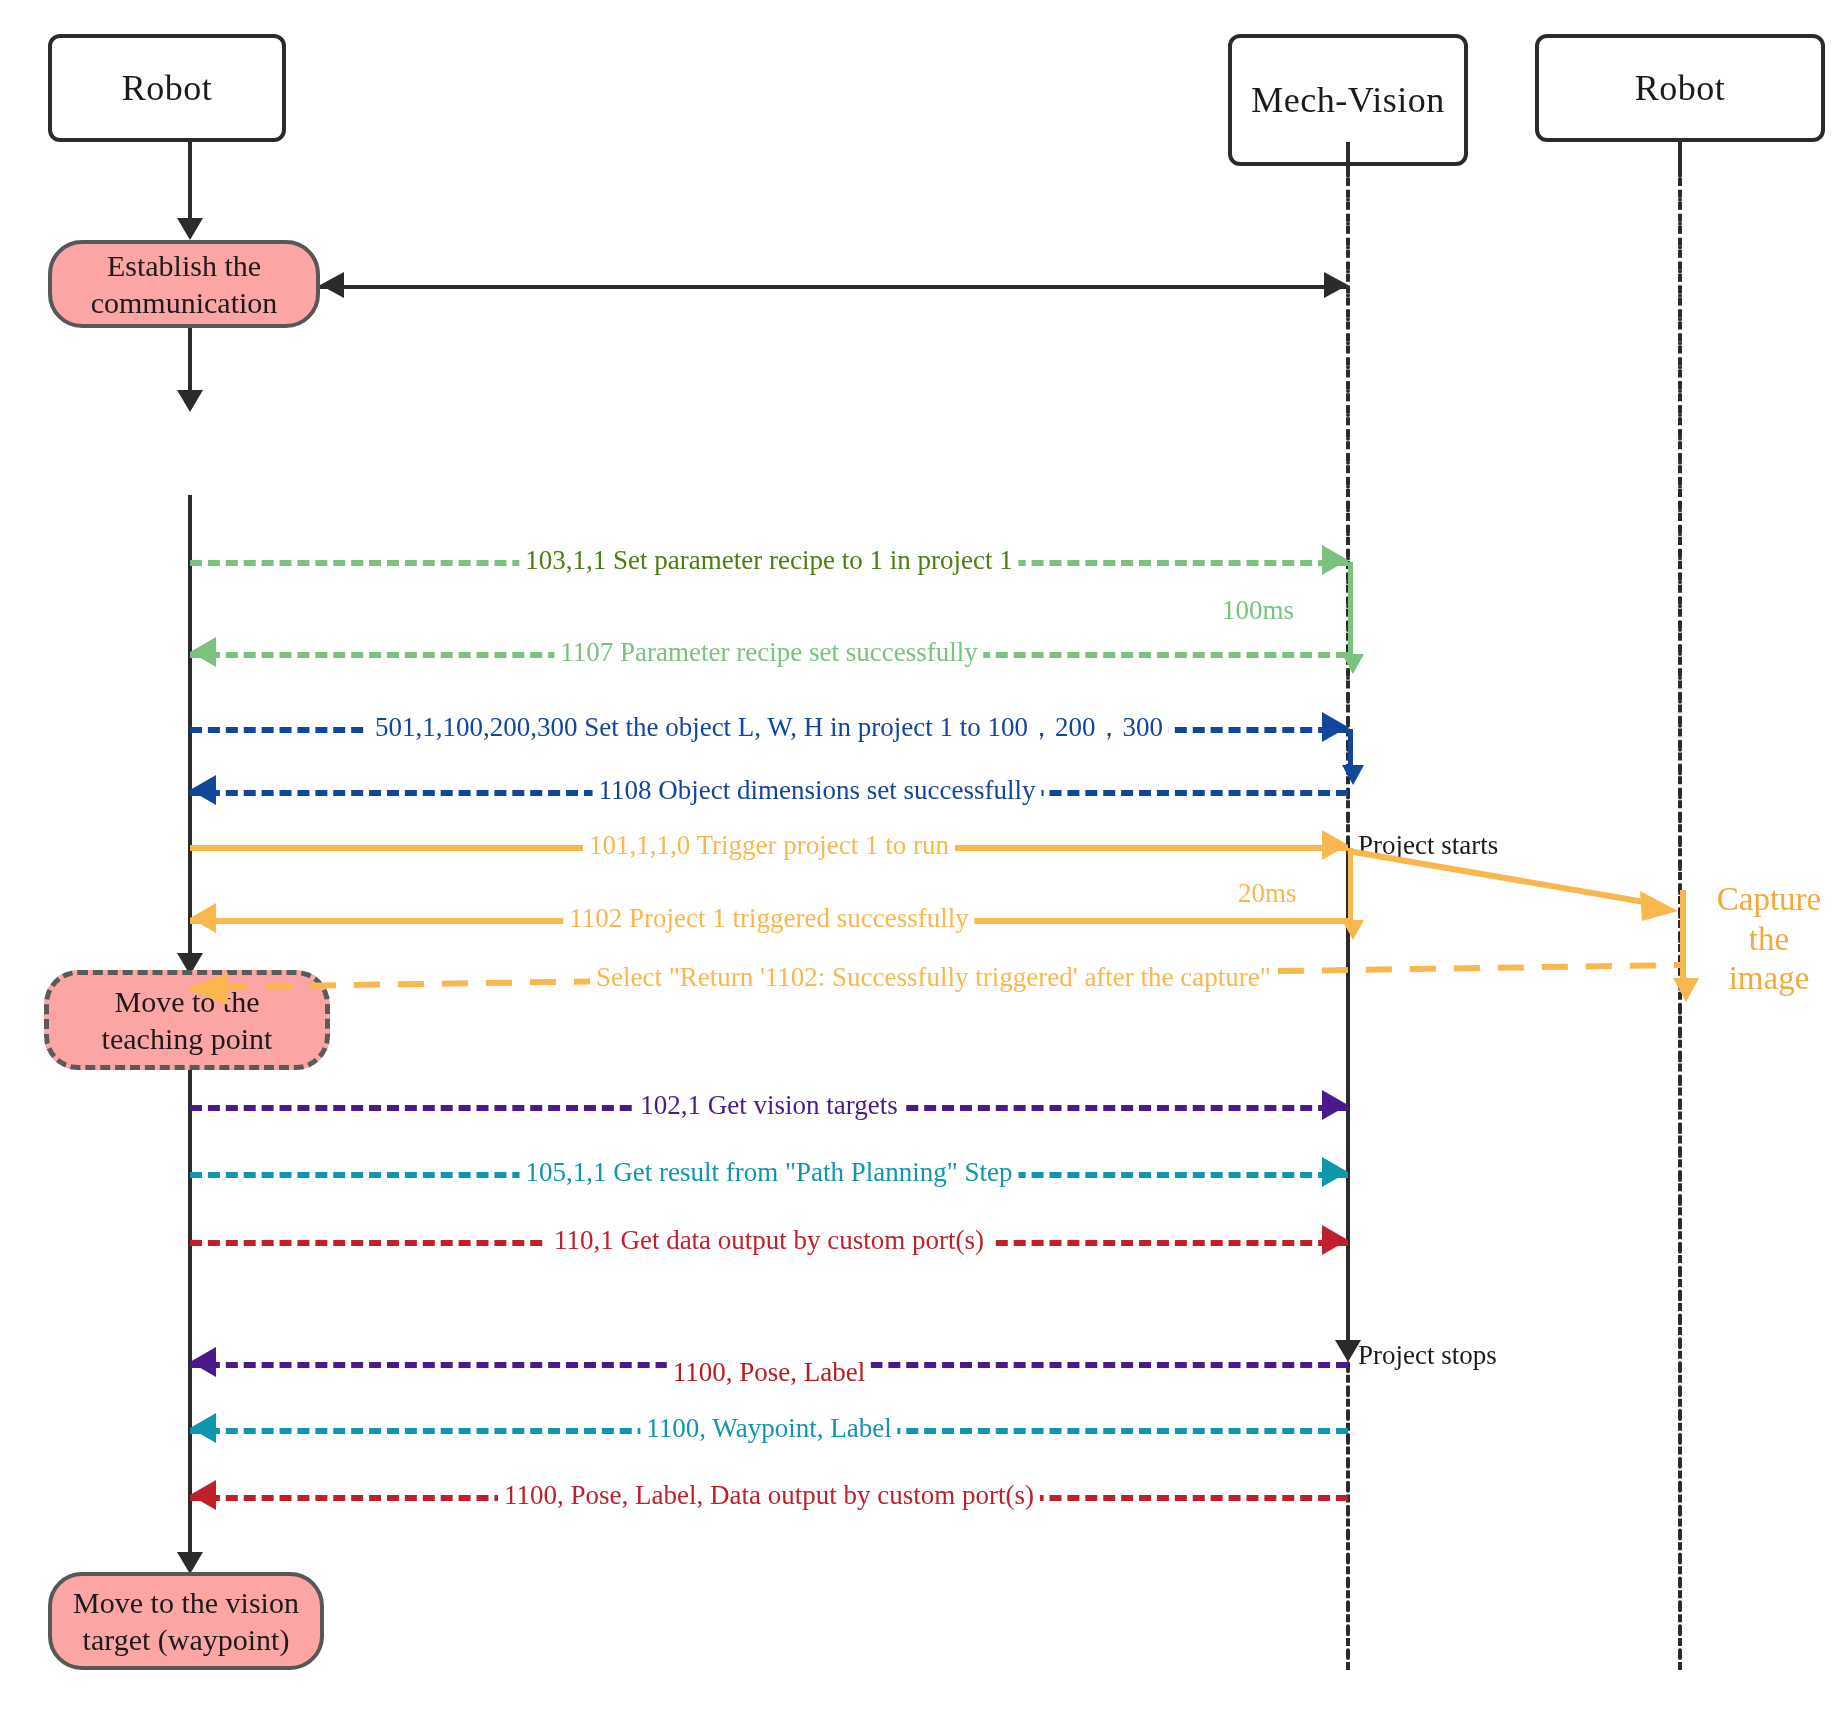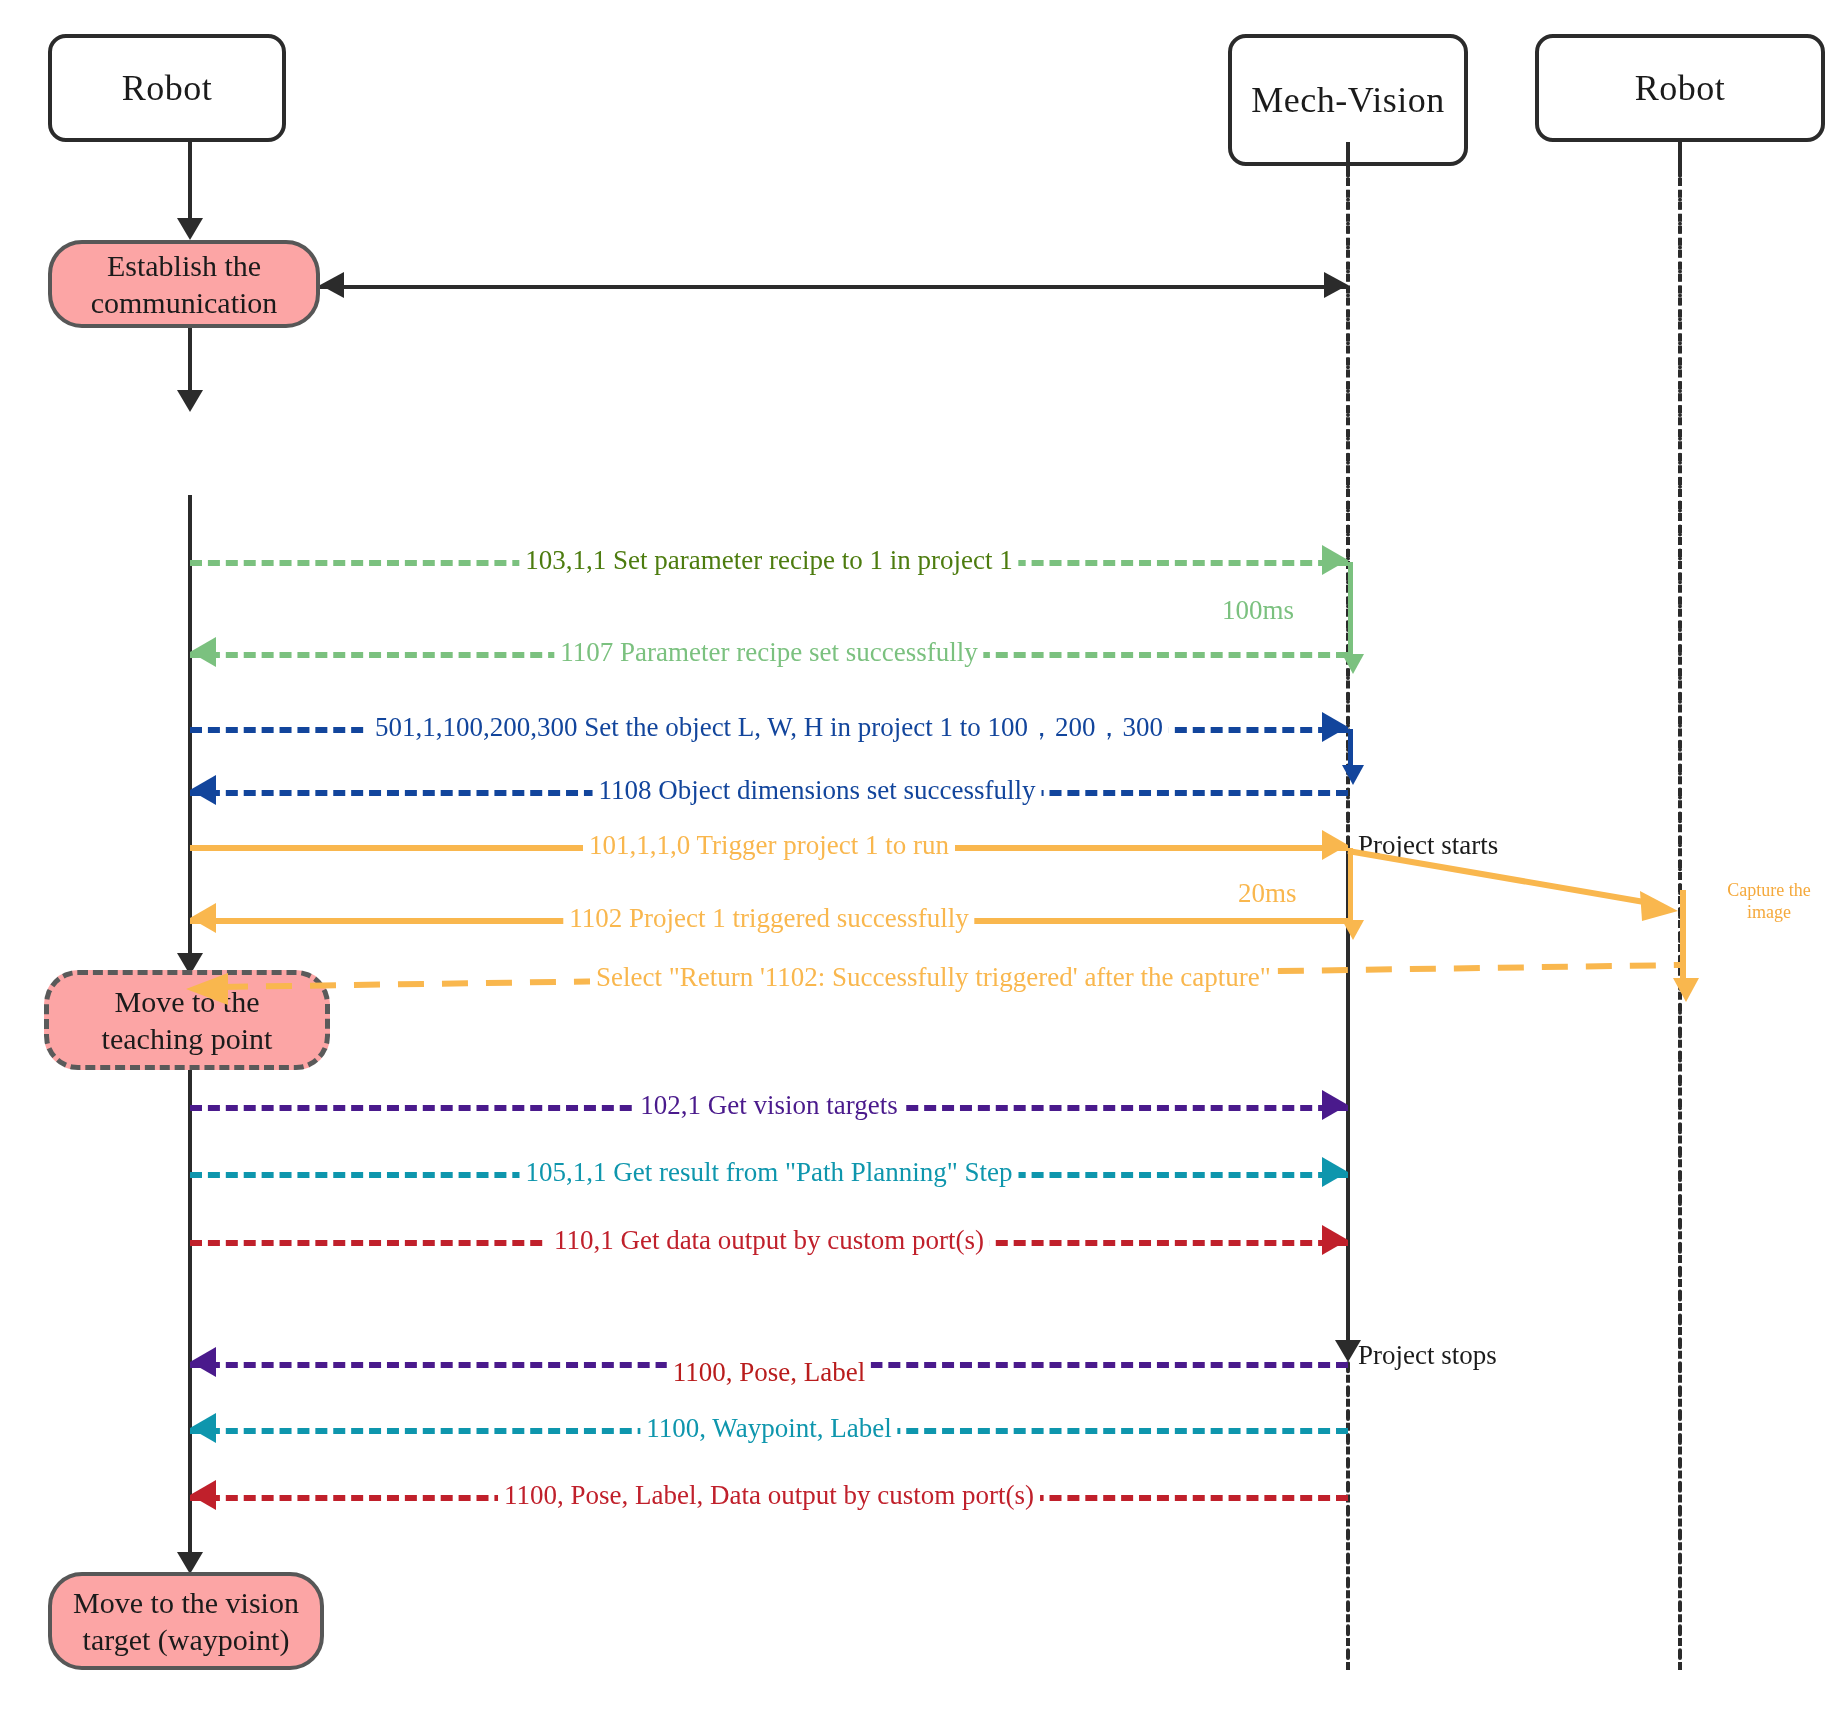--- a/index.html
+++ b/index.html
@@ -1,20 +1,20 @@
 <!DOCTYPE html>
 <html><head>
 <meta charset="utf-8">
 <style>
   html,body{margin:0;padding:0;background:#ffffff;}
   body{font-family:"Liberation Serif", serif;}
   #stage{position:relative;width:1847px;height:1724px;background:#fff;overflow:hidden;}
 
   
-  .part-box{position:absolute;box-sizing:border-box;border:4px solid #2b2b2b;border-radius:18px;
+  .part-box{position:absolute;box-sizing:border-box;border:4px solid #2b2b2b;border-radius:12px;
             background:#fff;display:flex;align-items:center;justify-content:center;
             font-size:36px;color:#1b1b1b;letter-spacing:.5px;}
 
   
   .flow-node{position:absolute;box-sizing:border-box;border:4px solid #575757;border-radius:34px;
              background:#fca5a5;display:flex;align-items:center;justify-content:center;text-align:center;
              font-size:30px;line-height:1.25;color:#1b1b1b;padding:4px 10px;}
   .flow-node.dashed{border-style:dashed;border-color:#5a5a5a;border-width:5px;}
   .lifeline-dashdot{position:absolute;width:0;border-left:4px dashed #2b2b2b;}
 
@@ -24,21 +24,21 @@
               border-right:13px solid transparent;border-top:22px solid #2b2b2b;}
 
   
   .msg{position:absolute;height:0;}
   .msg .line{position:absolute;left:0;top:0;width:100%;height:0;}
   .msg .cap{position:absolute;width:0;height:0;}
   .msg .lbl{position:absolute;white-space:nowrap;font-size:27px;line-height:1;
             background:#fff;padding:0 6px;transform:translate(-50%,-50%);}
 
   .note{position:absolute;white-space:nowrap;font-size:27px;color:#1b1b1b;}
-  .vnote{position:absolute;font-size:18px;text-align:center;line-height:1.2;}
+  .vnote{position:absolute;font-size:33px;text-align:center;line-height:1.2;}
 
   
   .vdrop{position:absolute;width:0;}
   .vdrop .vcap{position:absolute;width:0;height:0;left:-11px;
                border-left:11px solid transparent;border-right:11px solid transparent;}
 </style>
 </head>
 <body>
 
 <div id="stage">

